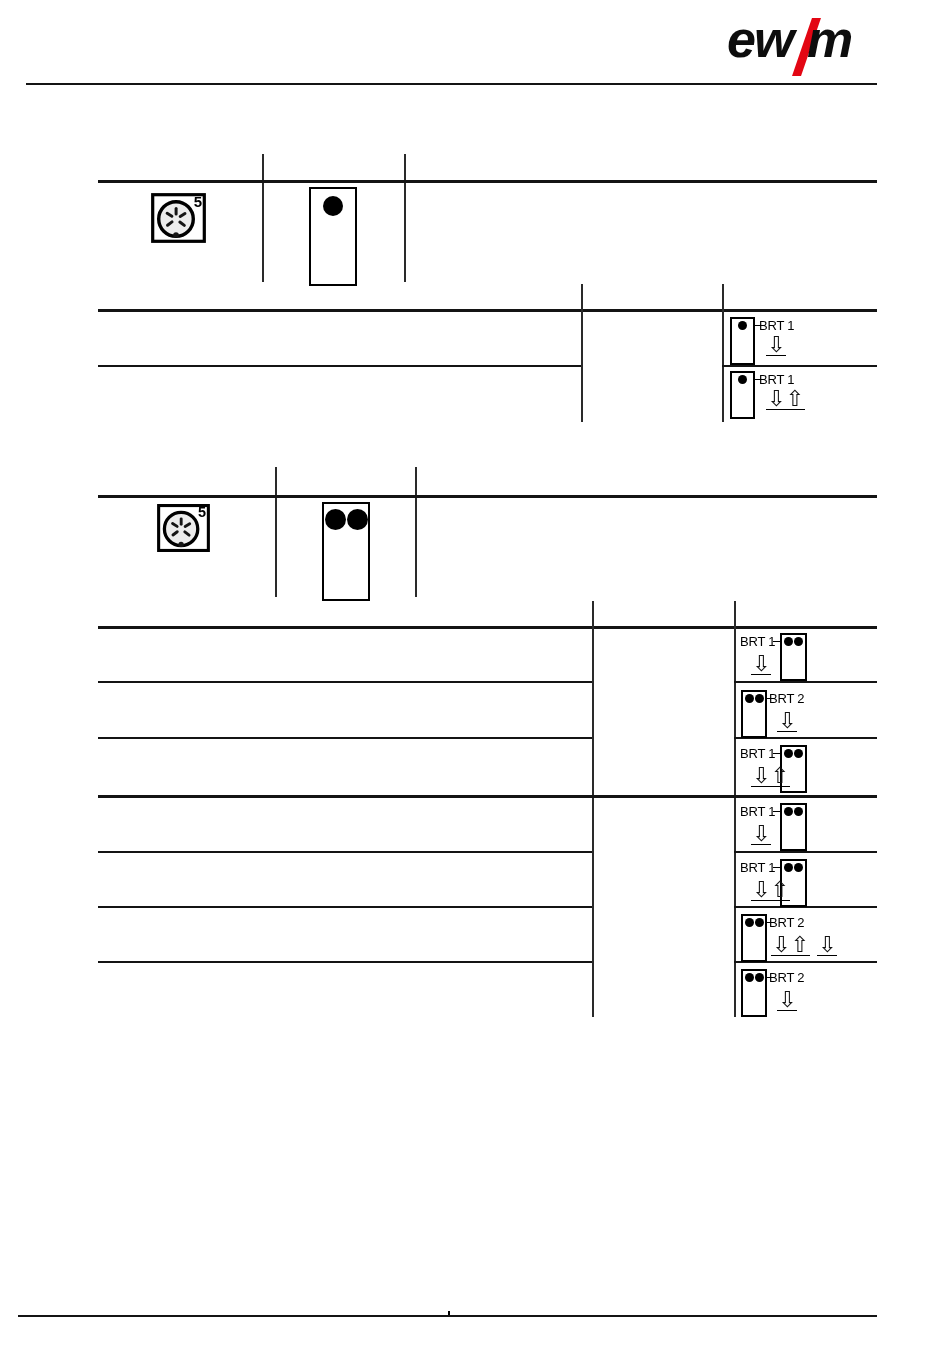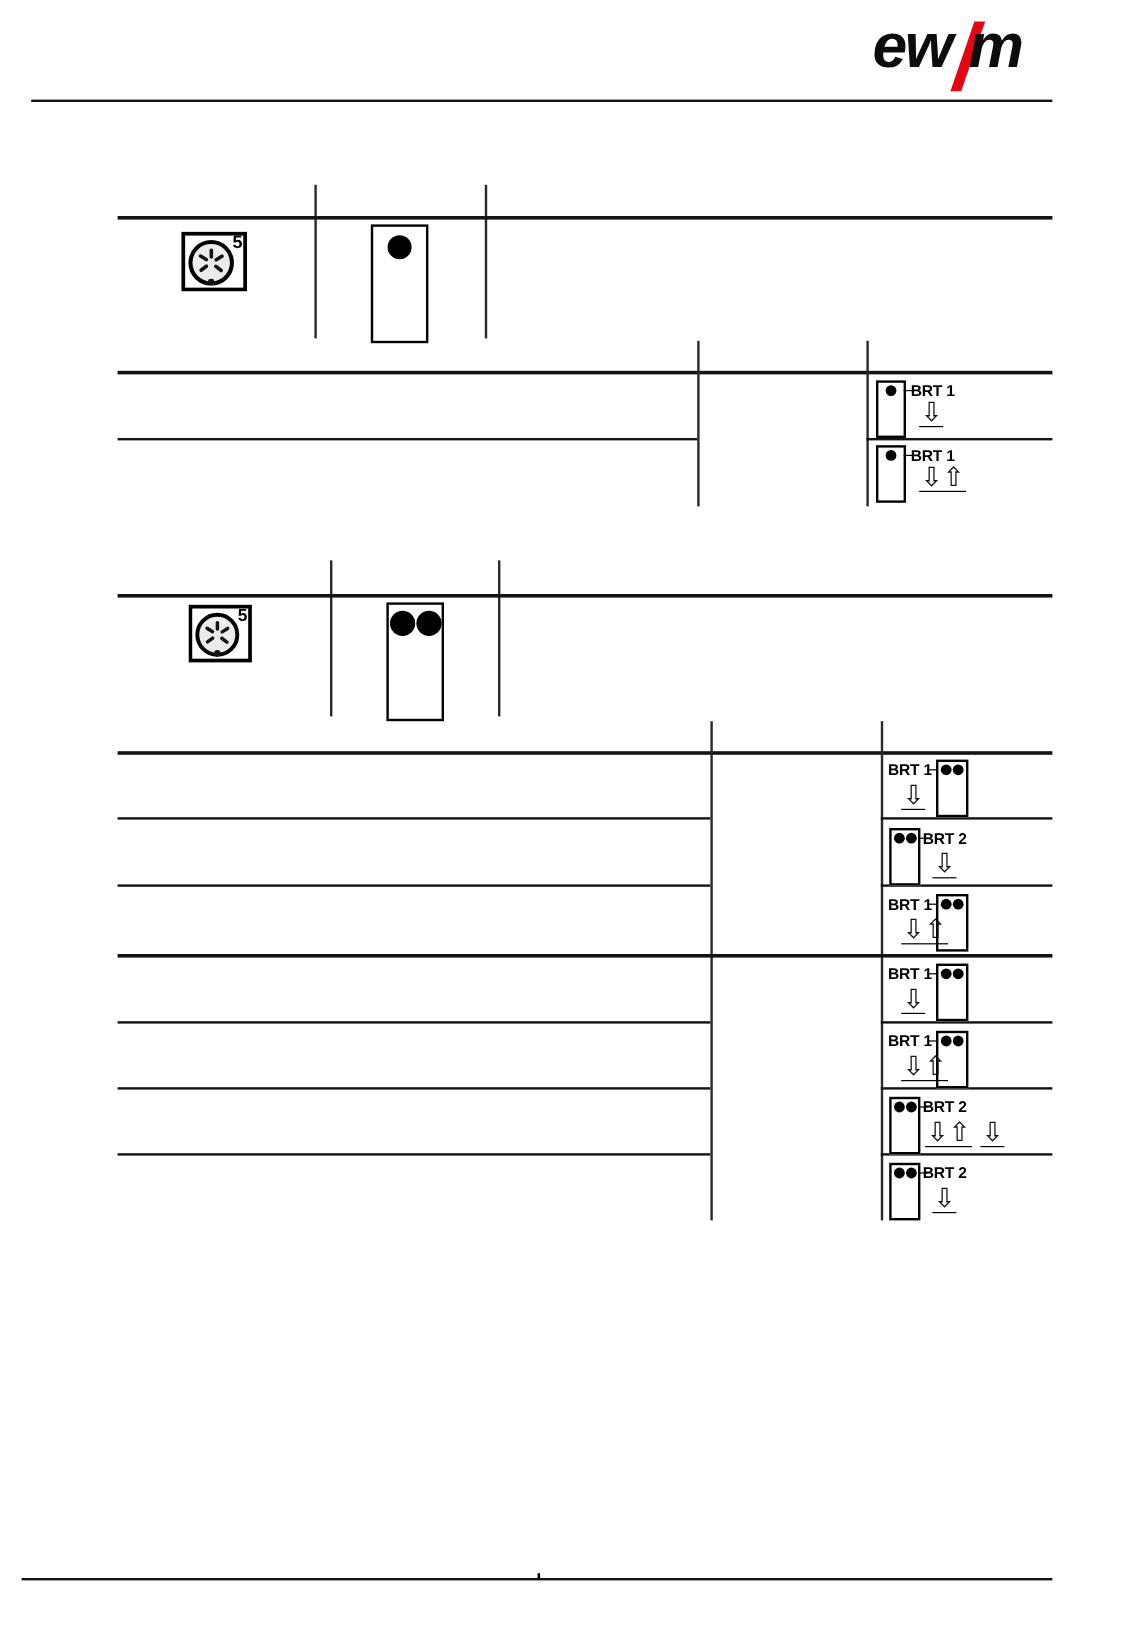--- a/index.html
+++ b/index.html
@@ -23,21 +23,21 @@
   .panel .pd{border-radius:50%;background:#000;flex:none;}
 
   
   .conn{position:absolute;}
 
   
   .ind{position:absolute;height:52px;width:150px;}
   .ind .ibox{position:absolute;border:2px solid #000;background:#fff;width:21px;height:42px;
              display:flex;justify-content:center;align-items:flex-start;padding-top:2px;top:0;}
   .ind .d{width:9px;height:9px;border-radius:50%;background:#000;flex:none;margin:0 .5px;}
-  .ind .lbl{position:absolute;top:1px;font-size:13px;font-weight:bold;white-space:nowrap;
+  .ind .lbl{position:absolute;top:1px;font-size:13px;font-weight:normal;white-space:nowrap;
             letter-spacing:-.2px;}
   .ind .dash{position:absolute;top:8px;width:8px;border-top:1.7px solid #000;}
   .ind .arr-row{position:absolute;display:flex;gap:7px;}
   .arr{font-family:"DejaVu Sans",sans-serif;font-size:22px;display:inline-block;
        line-height:19px;height:19px;color:#111;border-bottom:1.6px solid #000;
        padding:0 1px 1px;white-space:nowrap;}
 
   
   .t1 .ibox{left:0;}
   .t1 .dash{left:23px;}

